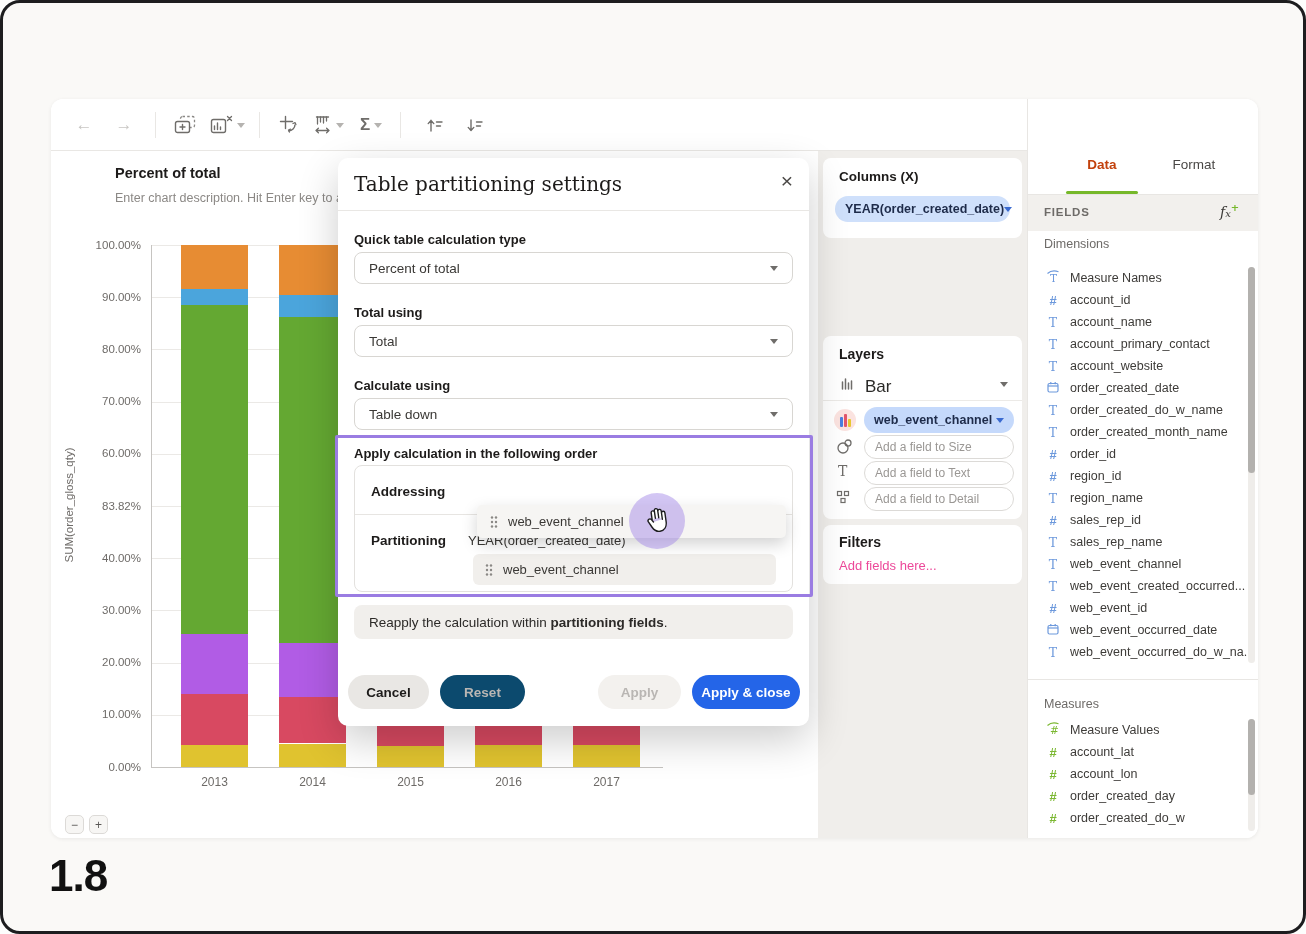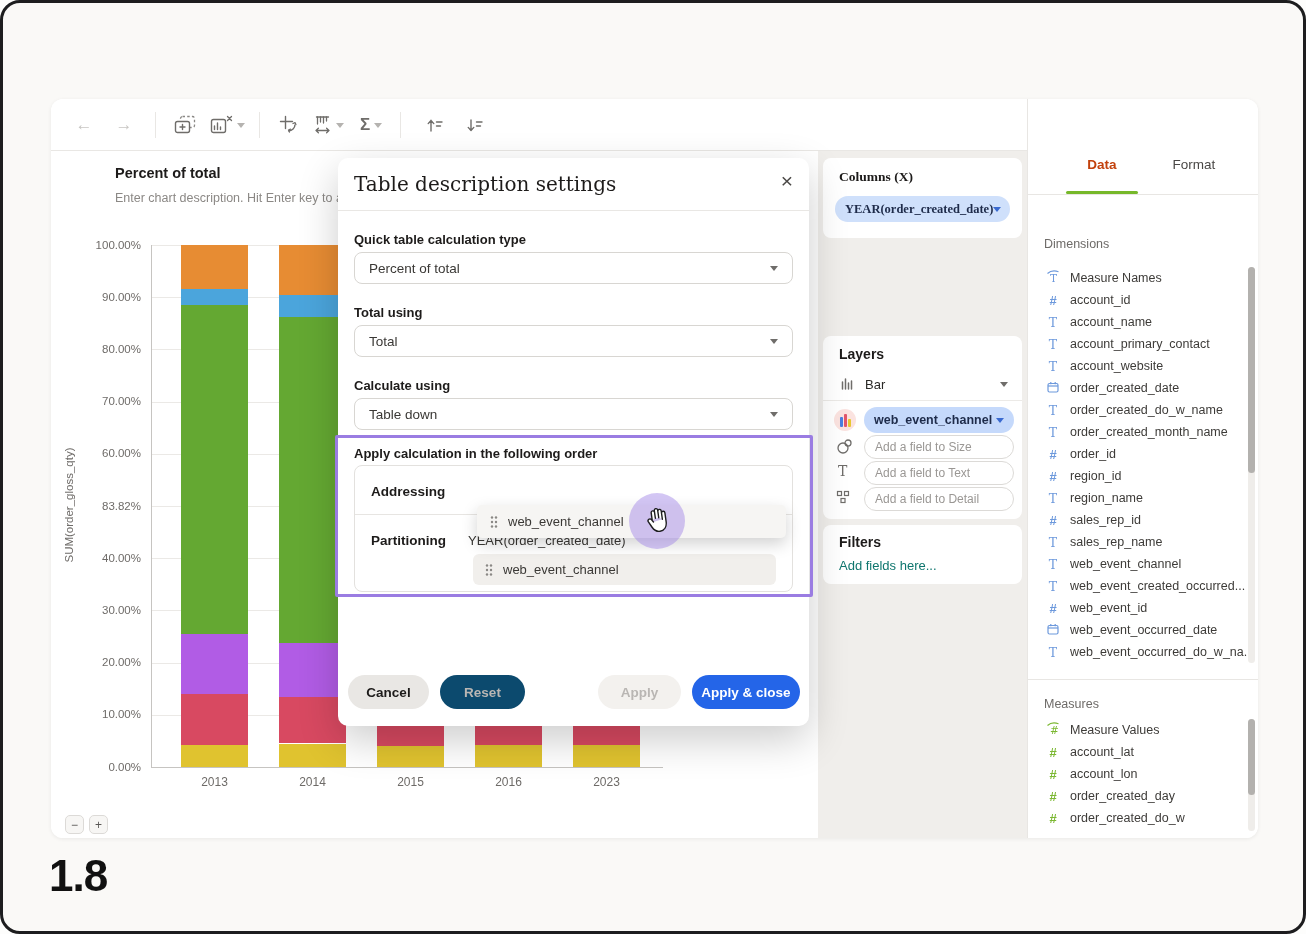--- a/index.html
+++ b/index.html
@@ -32,21 +32,21 @@
   .zoombtn { position:absolute; width:19px; height:19px; border:1px solid #dcdad7; background:#f7f6f4; border-radius:5px; font-size:12px; color:#5a5856; display:flex; align-items:center; justify-content:center; cursor:pointer; }
 
   
   .shelf { position:absolute; left:767px; top:52px; width:209px; height:687px; background:#f0eeeb; }
   .shelf-card { position:absolute; left:5px; width:199px; background:#fff; border-radius:8px; }
   .shelf-label { position:absolute; left:16px; font-size:13.5px; font-weight:bold; color:#1d1b1a; }
   .pill { position:absolute; height:26px; border-radius:13px; display:flex; align-items:center; padding:0 10px; font-size:12.5px; font-weight:bold; color:#1e2b4a; cursor:pointer; }
   .pill .pcaret { margin-left:auto; width:0;height:0;border-left:4.5px solid transparent;border-right:4.5px solid transparent;border-top:5.5px solid #3a6ad0; }
   .ghost-input { position:absolute; height:24px; border:1px solid #dcdad7; border-radius:12px; background:#fff; display:flex; align-items:center; padding:0 10px; font-size:12px; color:#9a9794; cursor:pointer; }
   .layer-ic { position:absolute; color:#6f6d6a; }
-  .placeholder-text { font-size:13px; color:#0f766e; }
+  .placeholder-text { font-size:13px; color:#ec4899; }
 
   
   .fields { position:absolute; left:976px; top:0; width:231px; height:739px; background:#fff; border-left:1px solid #e8e6e3; overflow:hidden; }
   .ve-btn { position:absolute; left:8px; top:10px; width:215px; height:36px; background:#fff; border:1px solid #e3e1de; border-radius:9px; box-shadow:0 1px 2px rgba(0,0,0,.05); display:flex; align-items:center; padding:0 10px; cursor:pointer; }
   .ve-name { font-family:"DejaVu Serif", serif; font-size:15.5px; color:#1d1b1a; margin-left:8px; letter-spacing:.2px; }
   .ve-caret { margin-left:auto; width:0;height:0;border-left:4.5px solid transparent;border-right:4.5px solid transparent;border-top:5px solid #8a8885; }
   .tab { position:absolute; top:58px; font-size:13.5px; text-align:center; cursor:pointer; }
   .tab-underline { position:absolute; height:3px; background:#76b82a; border-radius:2px; }
   .tabs-bline { position:absolute; left:0; top:95px; width:231px; height:1px; background:#e8e6e3; }
   .fields-band { position:absolute; left:0; top:96px; width:231px; height:36px; background:#f2f0ed; }
@@ -208,45 +208,45 @@
           <div class="barseg" style="left: 424px; top: 167.08px; width: 67px; height: 318.42px; background: rgb(100, 168, 50);"></div>
           <div class="barseg" style="left: 424px; top: 143.59px; width: 67px; height: 23.49px; background: rgb(75, 165, 220);"></div>
           <div class="barseg" style="left: 424px; top: 94px; width: 67px; height: 49.59px; background: rgb(231, 140, 51);"></div>
           <div class="xlab" style="left: 422.5px; top: 624px;">2016</div>
           <div class="barseg" style="left: 522px; top: 594.076px; width: 67px; height: 21.924px; background: rgb(224, 195, 47);"></div>
           <div class="barseg" style="left: 522px; top: 542.92px; width: 67px; height: 51.156px; background: rgb(216, 73, 97);"></div>
           <div class="barseg" style="left: 522px; top: 485.5px; width: 67px; height: 57.42px; background: rgb(177, 92, 229);"></div>
           <div class="barseg" style="left: 522px; top: 167.08px; width: 67px; height: 318.42px; background: rgb(100, 168, 50);"></div>
           <div class="barseg" style="left: 522px; top: 143.59px; width: 67px; height: 23.49px; background: rgb(75, 165, 220);"></div>
           <div class="barseg" style="left: 522px; top: 94px; width: 67px; height: 49.59px; background: rgb(231, 140, 51);"></div>
-          <div class="xlab" style="left: 520.5px; top: 624px;">2023</div>
+          <div class="xlab" style="left: 520.5px; top: 624px;">2017</div>
         </div>
       <div class="zoombtn" style="left:14px; top:664px;">−</div>
       <div class="zoombtn" style="left:38px; top:664px;">+</div>
     </div>
 
     <div class="shelf">
 
-      <div class="shelf-card" style="top:7px; height:80px;font-family:Liberation Serif, serif;">
+      <div class="shelf-card" style="top:7px; height:80px;">
         <div class="shelf-label" style="top:11px;">Columns (X)</div>
         <div class="pill" style="left:12px; top:38px; width:175px; background:#cfe0fb;">
           <span>YEAR(order_created_date)</span>
           <span class="pcaret"></span>
         </div>
       </div>
 
 
       <div class="shelf-card" style="top:185px; height:183px;">
         <div class="shelf-label" style="top:10px; font-size:14px;">Layers</div>
         <div class="layer-ic" style="left:17px; top:41px;">
           <svg width="16" height="15" viewBox="0 0 16 15" fill="none">
             <path d="M2.5 5v7M5.5 2v10M8.5 6v6M11.5 4v8" stroke="#6f6d6a" stroke-width="1.5" stroke-linecap="round"></path>
           </svg>
         </div>
-        <div style="position:absolute; left:42px; top:41px; font-size:13px; color:#2a2927;">Bar</div>
+        <div style="position:absolute; left:42px; top:41px; font-size:17px; color:#2a2927;">Bar</div>
         <div style="position:absolute; right:14px; top:46px; width:0;height:0;border-left:4.5px solid transparent;border-right:4.5px solid transparent;border-top:5.5px solid #6f6d6a;"></div>
         <div style="position:absolute; left:0; top:64px; width:199px; height:1px; background:#eceae7;"></div>
         <div style="position:absolute; left:11px; top:73px; width:22px; height:22px; border-radius:50%; background:#fbe3e0; display:flex; align-items:flex-end; justify-content:center; gap:1px; padding-bottom:4px;">
           <span style="width:3px; height:10px; background:#4a7de0; border-radius:1px;"></span>
           <span style="width:3px; height:13px; background:#e2556b; border-radius:1px;"></span>
           <span style="width:3px; height:8px; background:#e8c62f; border-radius:1px;"></span>
         </div>
         <div class="pill" style="left:41px; top:71px; width:150px; background:#c5d9fb;">
           <span>web_event_channel</span>
           <span class="pcaret"></span>
@@ -276,20 +276,24 @@
       </div>
     </div>
 
     <div class="fields">
 
       <div class="tab" style="left:40px; width:68px; font-weight:bold; color:#c2410c;">Data</div>
       <div class="tab-underline" style="left:38px; top:92px; width:72px;"></div>
       <div class="tab" style="left:134px; width:64px; color:#4a4846;">Format</div>
       <div class="tabs-bline"></div>
 
+      <div class="fields-band">
+        <div class="fields-band-label">FIELDS</div>
+        <div class="fx">f<span style="font-size:10px;">x</span><sup>+</sup></div>
+      </div>
 
       <div class="sec-label" style="top:138px;">Dimensions</div>
       <div class="flist" style="top:168px;" id="dimlist">
           <div class="frow">
             <span class="fi"><svg width="15" height="14" viewBox="0 0 15 14" fill="none">
                 <path d="M1.5 4.5Q6 .5 12.5 2.8" stroke="#6d99dc" stroke-width="1.2" fill="none"></path>
                 <text x="4" y="13" font-size="10.5" font-family="DejaVu Serif, serif" fill="#6d99dc">T</text>
               </svg></span>
             <span class="flabel">Measure Names</span>
           </div>
@@ -402,21 +406,21 @@
             <span class="fi fnum meacol">#</span>
             <span class="flabel">order_created_do_w</span>
           </div>
         </div>
       <div class="scroll-track" style="top:620px; height:112px;"></div>
       <div class="scroll-thumb" style="top:620px; height:76px;"></div>
     </div>
   </div>
 
   <div class="modal">
-    <div class="modal-title">Table description settings</div>
+    <div class="modal-title">Table partitioning settings</div>
     <div class="modal-close">×</div>
     <div class="modal-hline"></div>
 
     <div class="m-label" style="top:74px;">Quick table calculation type</div>
     <div class="m-select" style="top:94px;">
       <span>Percent of total</span>
       <span class="scaret"></span>
     </div>
 
     <div class="m-label" style="top:147px;">Total using</div>
@@ -467,20 +471,23 @@
       </span>
       <span>web_event_channel</span>
     </div>
     <div class="cursor-circle"></div>
     <div class="hand">
       <svg width="26" height="28" viewBox="0 0 26 28">
         <path d="M8.5 13.5V6.2c0-1 .8-1.8 1.7-1.8s1.7.8 1.7 1.8V12M11.9 11.8V4.4c0-1 .8-1.8 1.7-1.8 1 0 1.7.8 1.7 1.8v7.4M15.3 12V5.6c0-1 .8-1.8 1.7-1.8s1.7.8 1.7 1.8v8.2M18.7 14v-6c0-1 .8-1.8 1.7-1.8s1.7.8 1.7 1.8v8.6c0 5.2-2.6 9-7.3 9-3.9 0-5.8-1.9-7.4-5.1-1-2-2.3-4.6-2.9-5.8-.5-1-.2-2 .7-2.5.9-.5 2-.2 2.6.7l1.7 2.6" fill="#ffffff" stroke="#1d1d1f" stroke-width="1.4" stroke-linecap="round" stroke-linejoin="round"></path>
       </svg>
     </div>
 
+    <div class="note-box">
+      <span><span>Reapply the calculation within </span><b>partitioning fields</b><span>.</span></span>
+    </div>
 
     <div class="mbtn btn-cancel">Cancel</div>
     <div class="mbtn btn-reset">Reset</div>
     <div class="mbtn btn-apply">Apply</div>
     <div class="mbtn btn-applyclose">Apply &amp; close</div>
   </div>
 
   <div class="version-label">1.8</div>
 </div>
 

